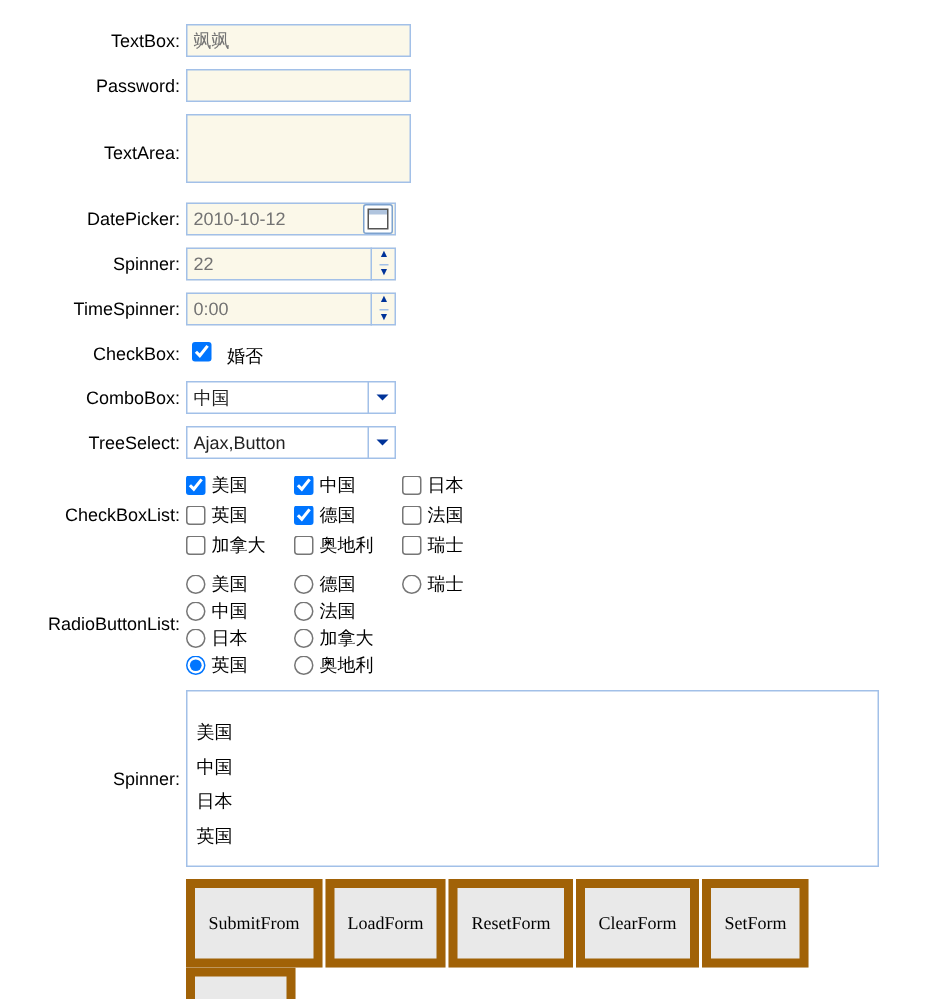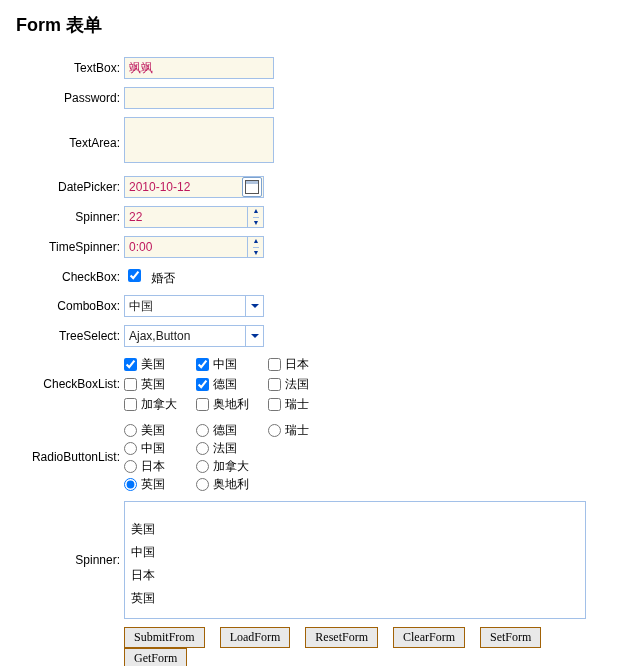--- a/index.html
+++ b/index.html
@@ -1,21 +1,21 @@
 <!DOCTYPE html>
 <html><head>
 <meta charset="utf-8">
 <style>
   body{margin:0;font:12px/1.5 Tahoma,Arial,"Microsoft YaHei",SimSun,sans-serif;color:#000}
   .wrap{padding:12px 16px 0}
   h2{margin:0 0 14px;font-size:18px;font-weight:bold}
   table.form{border-collapse:collapse}
   table.form td{padding:4px 4px 4px 0;vertical-align:middle}
   td.lbl{width:104px;vertical-align:middle;text-align:right}
-  .fld-txt,.fld-pwd,.fld-ta,.fld-dp,.fld-sp,.fld-cb,.fld-tree{border:1px solid #a2c0e8;background:#fbf8e9;font:12px Tahoma,Arial,SimSun;color:#be185d;box-sizing:border-box}
+  .fld-txt,.fld-pwd,.fld-ta,.fld-dp,.fld-sp,.fld-cb,.fld-tree{border:1px solid #a2c0e8;background:#fbf8e9;font:12px Tahoma,Arial,SimSun;color:#737373;box-sizing:border-box}
   .fld-txt,.fld-pwd,.fld-dp,.fld-sp,.fld-cb,.fld-tree{height:22px;padding:2px 4px}
   .fld-txt,.fld-pwd{width:150px}
   .fld-ta{width:150px;height:46px;padding:2px 4px;resize:none}
   .ctrl{position:relative;display:inline-block}
   .ctrl .trigger{position:absolute;right:0;top:0;height:100%;display:flex;flex-direction:column;justify-content:center;align-items:center}
   .cal-btn{width:18px;height:18px;border:1px solid #7da2ce;border-radius:2px;background:#fff;display:flex;align-items:center;justify-content:center;margin-right:2px;cursor:pointer}
   .cal-ico{width:12px;height:12px;border:1px solid #555;position:relative;background:linear-gradient(#fff,#fff)}
   .cal-ico:before{content:"";position:absolute;left:0;right:0;top:0;height:3px;background:#b0c4de}
   .spin-btns{width:16px;display:flex;flex-direction:column;border-left:1px solid #a2c0e8}
   .spin-btns span{flex:1;display:flex;align-items:center;justify-content:center;cursor:pointer;font-size:7px;color:#003399}
@@ -27,27 +27,26 @@
   .fld-cb{width:140px;padding-right:20px;background:#fff;color:#222}
   .fld-tree{width:140px;padding-right:20px;background:#fff;color:#222}
   .chk-lbl{margin-left:4px}
   .chk-grid{display:grid;grid-template-columns:repeat(3,72px);row-gap:2px}
   .chk-grid label,.rad-grid label{display:flex;align-items:center;white-space:nowrap}
   .chk-grid input,.rad-grid input{margin:0 4px 0 0}
   .rad-grid{display:grid;grid-template-columns:repeat(3,72px);row-gap:2px}
   .listbox{width:462px;height:118px;border:1px solid #a2c0e8;padding:16px 6px 2px;font:12px Tahoma,SimSun;box-sizing:border-box;overflow-y:scroll}
   .listbox div{padding:3px 0}
   .btn-row{padding-top:4px}
-  button.act{border:1px solid #a16207;background:#e9e9e9;padding:2px 9px;margin-right:15px;font:12px Tahoma;cursor:pointer}
+  button.act{border:6px solid #a16207;background:#e9e9e9;padding:16px 9px;margin-right:2px;font:12px Tahoma;cursor:pointer}
 </style>
 </head>
 <body>
 
 <div class="wrap">
-  <h2>Form 表单</h2>
 
   <table class="form">
     <tbody>
         <tr>
       <td class="lbl">TextBox:</td>
       <td><input class="fld-txt" value="飒飒" style=""></td>
     </tr>
     <tr>
       <td class="lbl">Password:</td>
       <td><input type="password" class="fld-pwd" value="" style=""></td>

